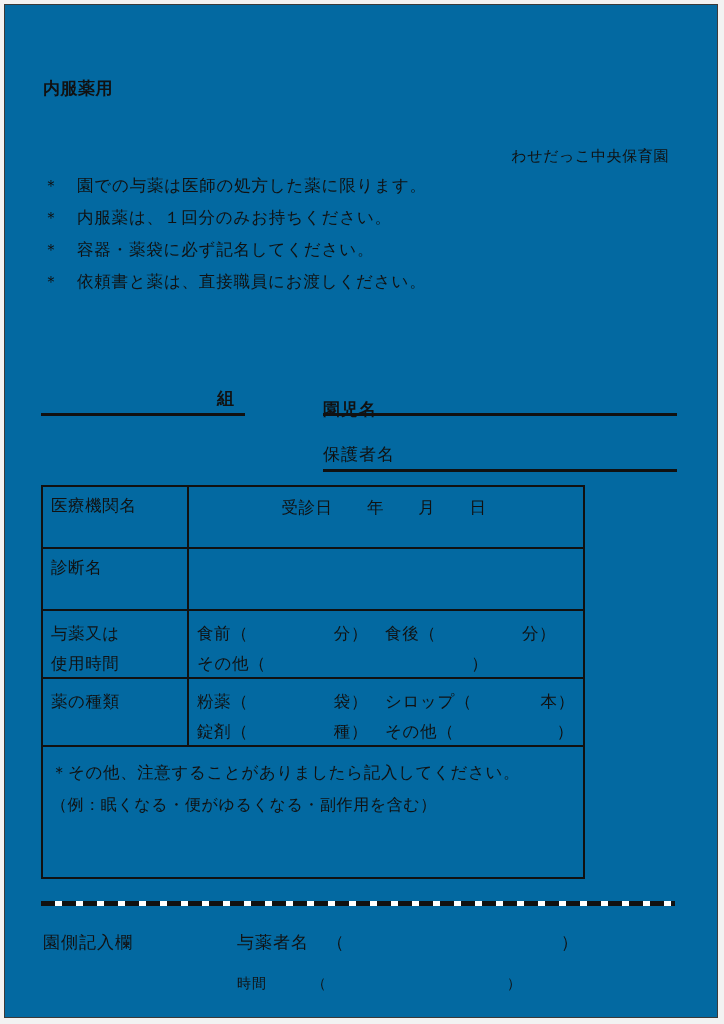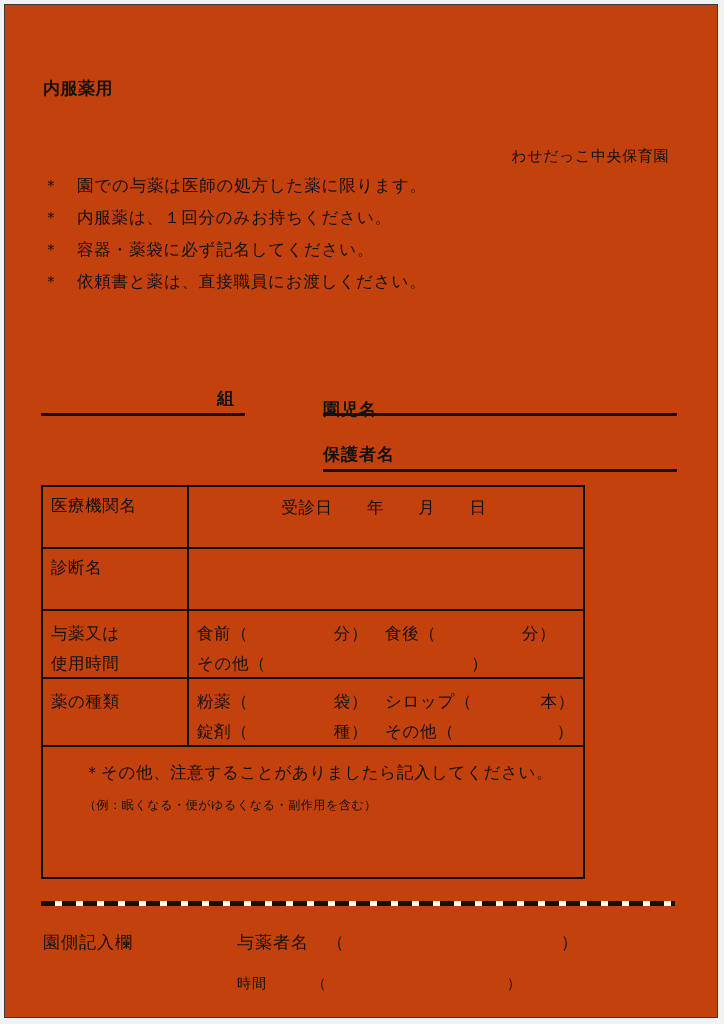--- a/index.html
+++ b/index.html
@@ -14,21 +14,21 @@
     color: #111;
     -webkit-font-smoothing: antialiased;
   }
 
   .page {
     position: absolute;
     left: 4px;
     top: 4px;
     width: 714px;
     height: 1014px;
-    background: #c2410c;
+    background: #0369a1;
     border: 1px solid #3a3a3a;
     box-sizing: border-box;
     overflow: hidden;
   }
 
   
   .hdr-kind {
     position: absolute;
     left: 38px;
     top: 72px;
@@ -121,21 +121,21 @@
     width: 354px;
     height: 0;
     border-top: 3px solid #111;
   }
 
   .guardian-label {
     position: absolute;
     left: 318px;
     top: 438px;
     font-size: 17px;
-    font-weight: bold;
+    font-weight: normal;
     letter-spacing: 1px;
   }
   .guardian-line {
     position: absolute;
     left: 318px;
     top: 464px;
     width: 354px;
     height: 0;
     border-top: 3px solid #111;
   }
@@ -172,22 +172,22 @@
   }
   .visit-date {
     text-align: center;
     padding-right: 12px;
     white-space: pre;
     line-height: 26px;
   }
   .note-cell-inner {
     padding: 10px 0 0 8px;
   }
-  .note-cell-inner .row-line { line-height: 32px; margin-left: 33px; }
-  .note-small { font-size: 12px; }
+  .note-cell-inner .row-line { line-height: 32px; }
+  .note-small { font-size: 16px; }
 
   
   .dash-line {
     position: absolute;
     left: 36px;
     top: 896px;
     width: 634px;
     height: 5px;
     background-image: repeating-linear-gradient(
         to right, #111 0px, #111 14px, #ffffff 14px, #ffffff 21px);

